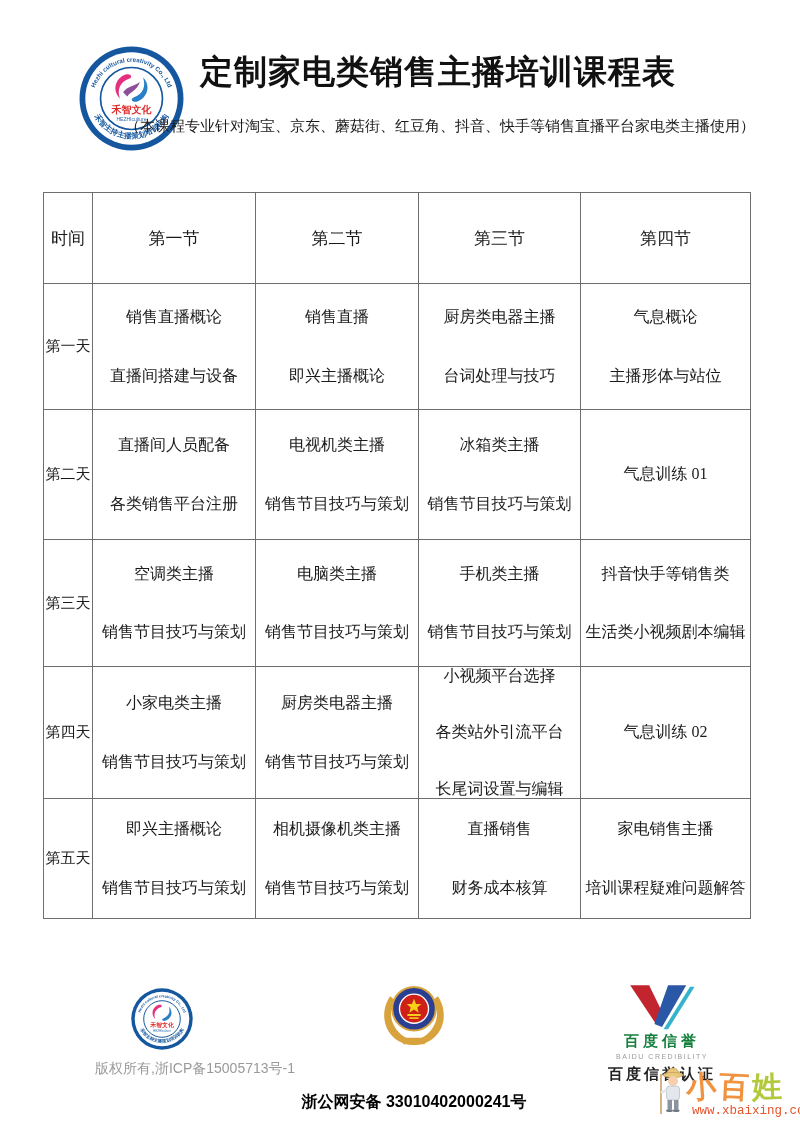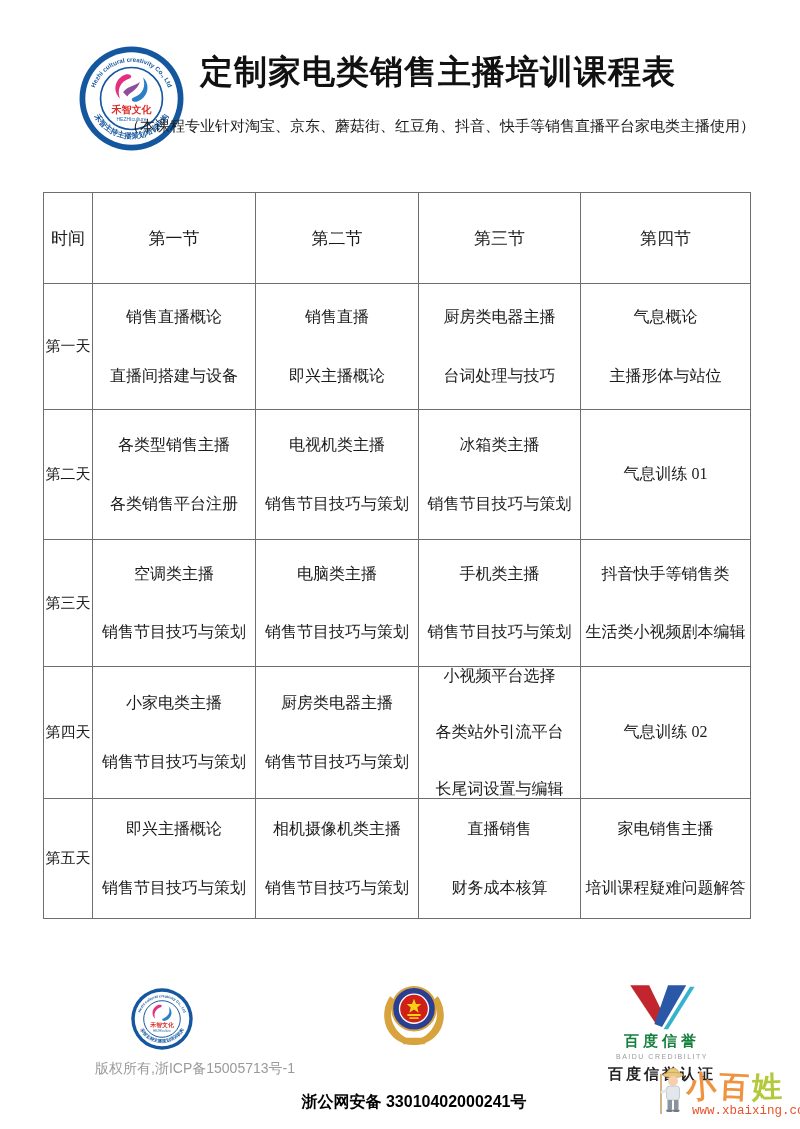--- a/index.html
+++ b/index.html
@@ -137,21 +137,21 @@
         <span>气息概论</span>
         <span>主播形体与站位</span>
             </div>
           </td>
     </tr>
 
     <tr style="height:130px">
       <td class="day-cell">第二天</td>
       <td>
             <div class="cell">
-        <span>各类型销售主播</span>
+        <span>直播间人员配备</span>
         <span>各类销售平台注册</span>
             </div>
           </td>
       <td>
             <div class="cell">
         <span>电视机类主播</span>
         <span>销售节目技巧与策划</span>
             </div>
           </td>
       <td>

